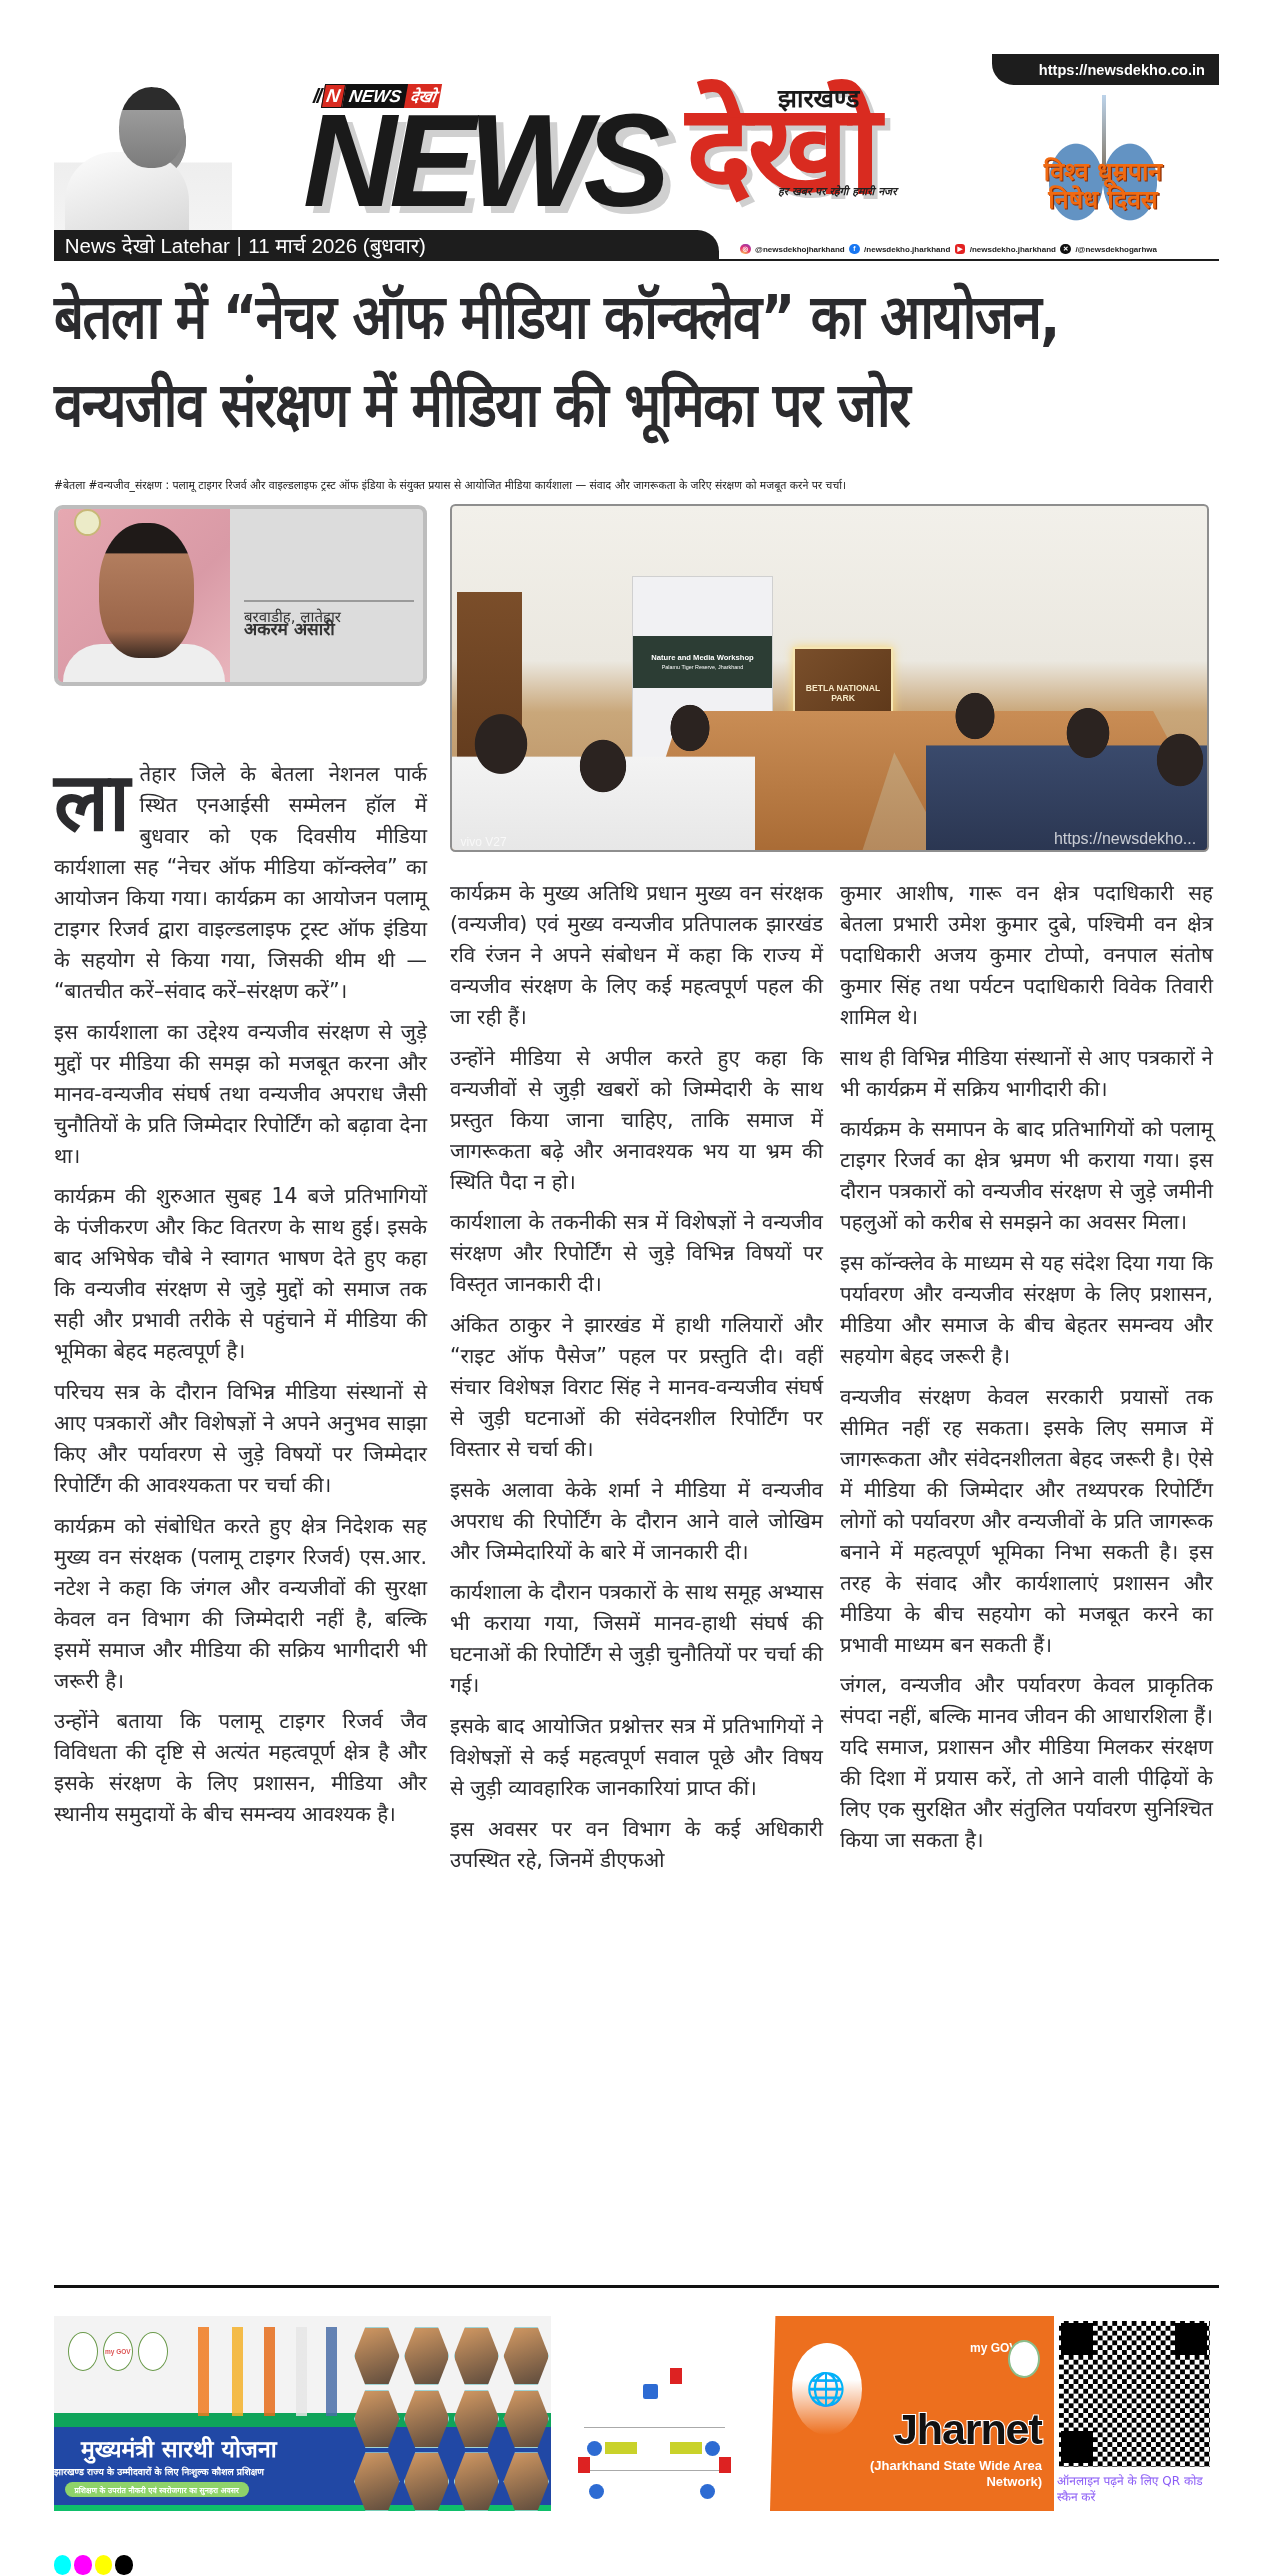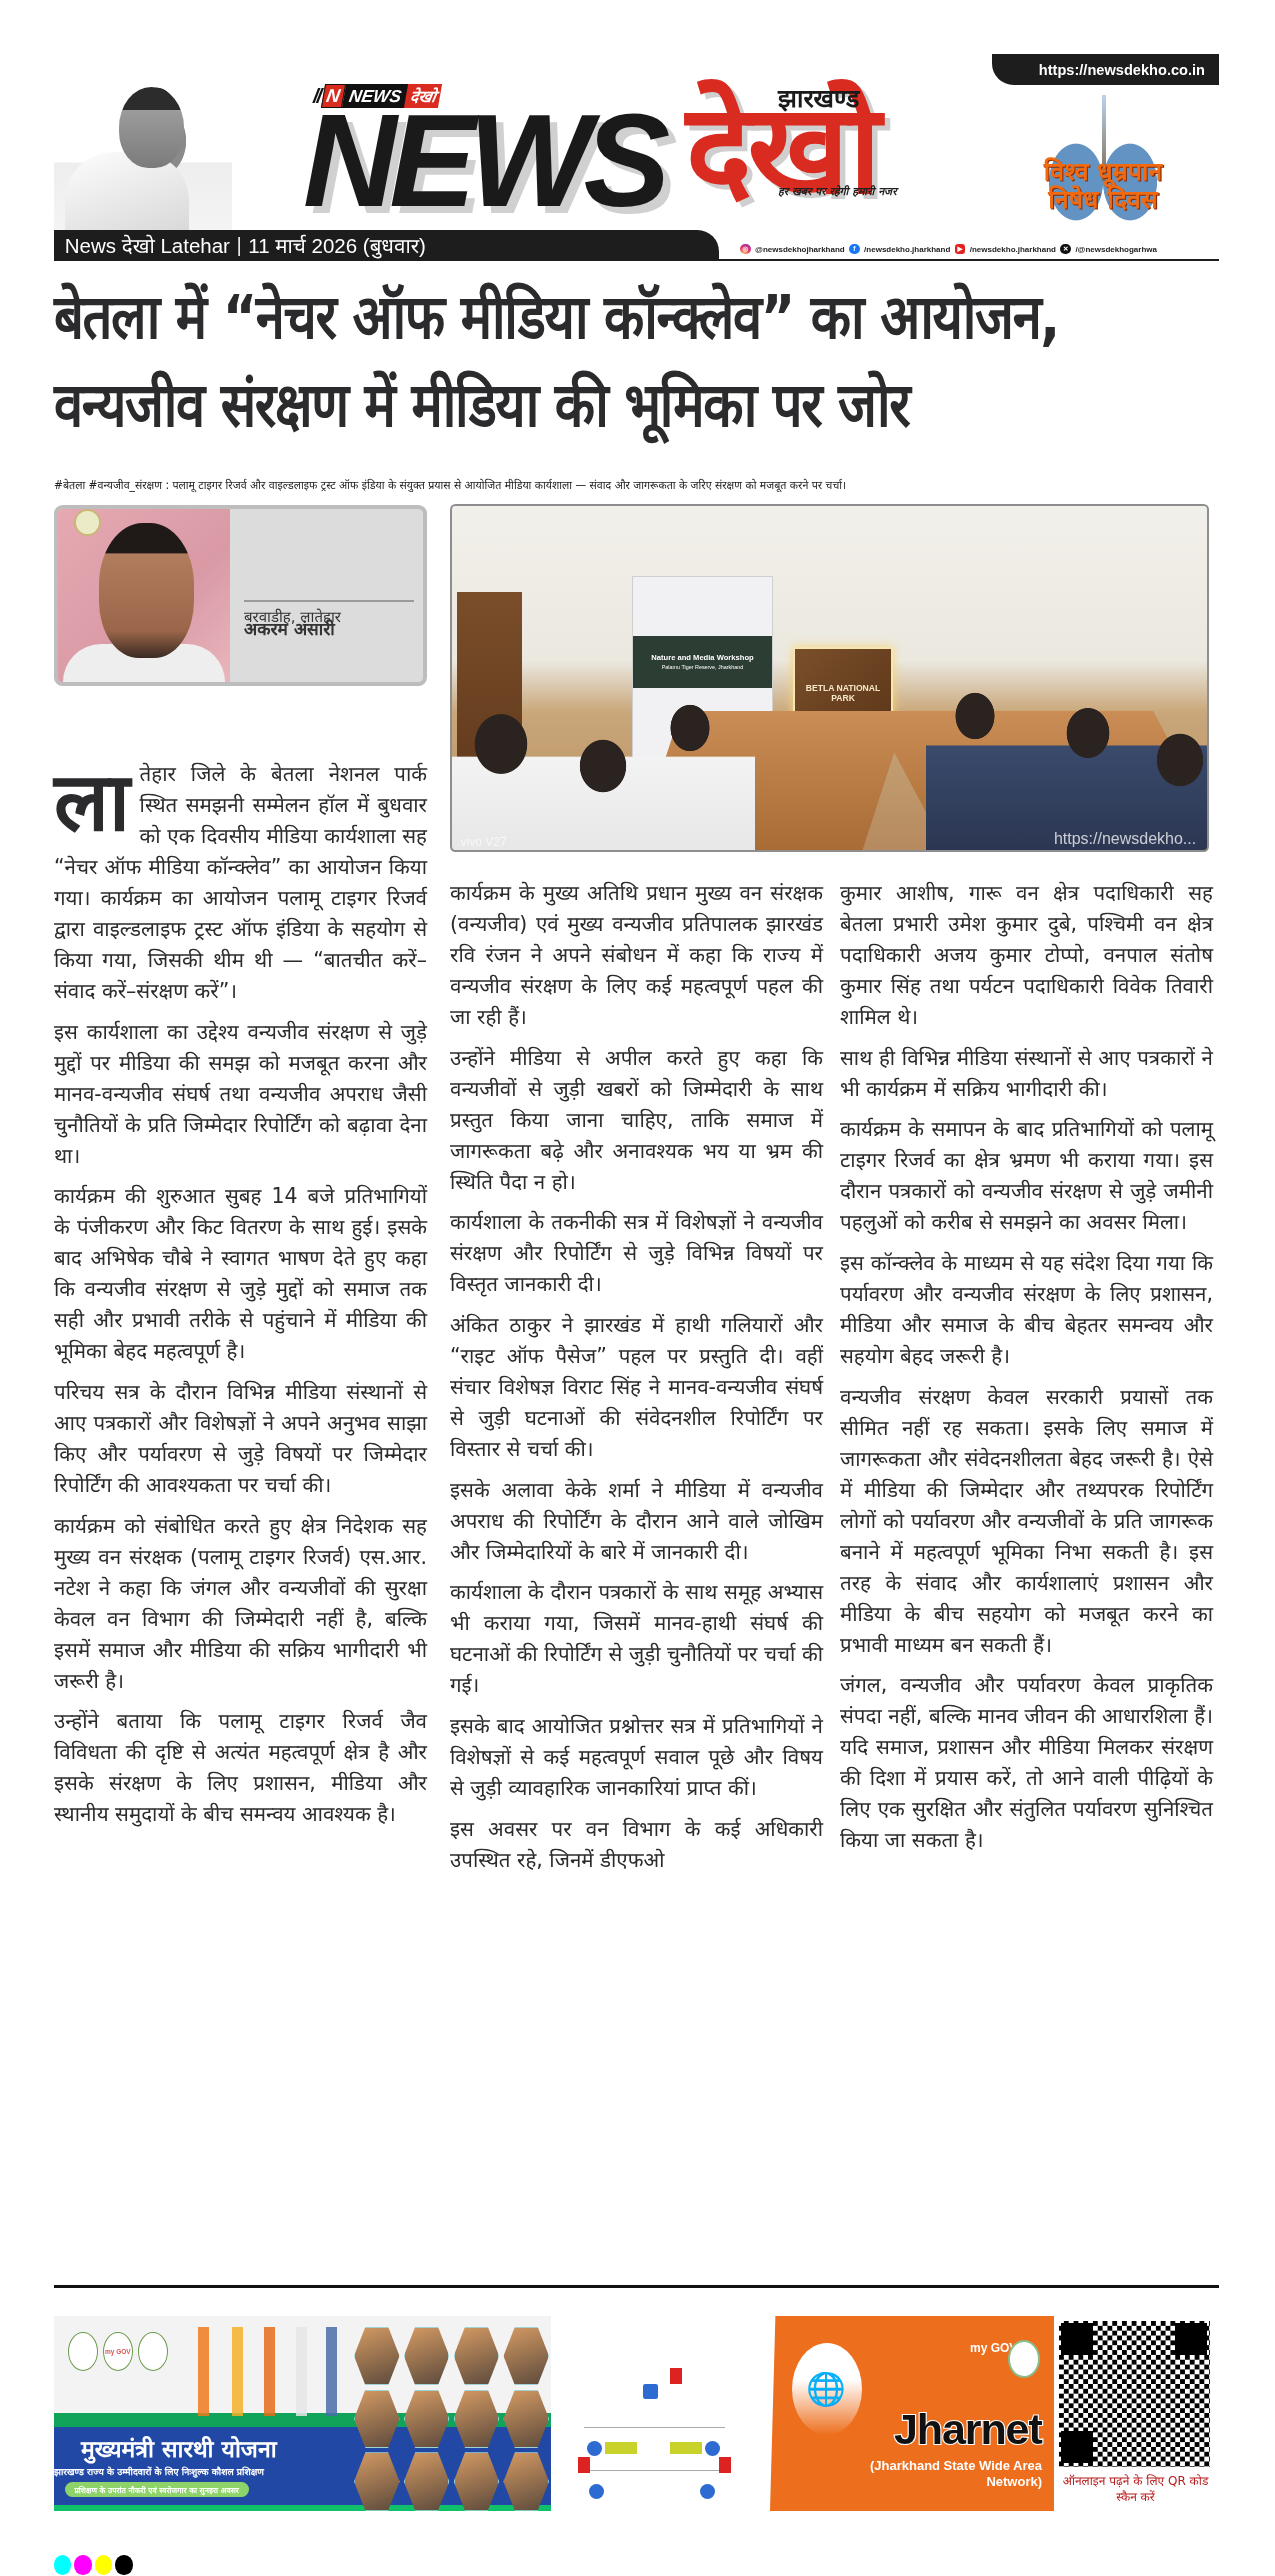--- a/index.html
+++ b/index.html
@@ -113,21 +113,21 @@
   .ad-jharnet .name { position: absolute; left: 124px; top: 89px; font: 900 43px "Liberation Sans", sans-serif; color: #111; letter-spacing: -1.1px; -webkit-text-stroke: 2.2px #fff; paint-order: stroke fill; }
   .ad-jharnet .full { position: absolute; right: 12px; top: 142px; width: 173px; text-align: right; font: 700 13px/1.2 "Liberation Sans", sans-serif; color: #fff; }
 
   .qr { position: absolute; left: 1059px; top: 2321px; width: 151px; height: 146px; background: #fff;
     background-image:
       linear-gradient(#000 0 0), linear-gradient(#000 0 0), linear-gradient(#000 0 0),
       repeating-conic-gradient(#000 0 25%, #fff 0 50%);
     background-size: 32px 32px, 32px 32px, 32px 32px, 9.7px 9.7px;
     background-position: 2.2px 2.2px, 116px 2.2px, 2.2px 110px, 0 0;
     background-repeat: no-repeat, no-repeat, no-repeat, repeat; }
-  .qr-caption { position: absolute; left: 1057px; top: 2474px; width: 157px; text-align: center; font: 400 12px/1.3 "DejaVu Sans", sans-serif; color: #b91c1c; }
+  .qr-caption { position: absolute; left: 1057px; top: 2474px; width: 157px; font: 400 12px/1.3 "DejaVu Sans", sans-serif; color: #8b5cf6; }
 
   .cmyk { position: absolute; left: 54px; top: 2555px; display: flex; gap: 3.2px; }
   .cmyk span { width: 17.3px; height: 19.5px; border-radius: 50%; }
 </style>
 </head>
 <body>
 
 <header class="masthead">
   <div class="editor-photo">
     <div class="shirt"></div>
@@ -198,21 +198,21 @@
   <div class="sign">BETLA NATIONAL PARK</div>
   <div class="table-left"></div>
   <div class="table-right"></div>
   <div class="people-l"></div>
   <div class="people-r"></div>
   <div class="camera">vivo V27</div>
   <div class="watermark">https://newsdekho...</div>
 </figure>
 
 <div class="col col-1">
-  <p><span class="dropcap">ला</span><span>तेहार जिले के बेतला नेशनल पार्क स्थित समझनी सम्मेलन हॉल में बुधवार को एक दिवसीय मीडिया कार्यशाला सह “नेचर ऑफ मीडिया कॉन्क्लेव” का आयोजन किया गया। कार्यक्रम का आयोजन पलामू टाइगर रिजर्व द्वारा वाइल्डलाइफ ट्रस्ट ऑफ इंडिया के सहयोग से किया गया, जिसकी थीम थी — “बातचीत करें–संवाद करें–संरक्षण करें”।</span></p>
+  <p><span class="dropcap">ला</span><span>तेहार जिले के बेतला नेशनल पार्क स्थित एनआईसी सम्मेलन हॉल में बुधवार को एक दिवसीय मीडिया कार्यशाला सह “नेचर ऑफ मीडिया कॉन्क्लेव” का आयोजन किया गया। कार्यक्रम का आयोजन पलामू टाइगर रिजर्व द्वारा वाइल्डलाइफ ट्रस्ट ऑफ इंडिया के सहयोग से किया गया, जिसकी थीम थी — “बातचीत करें–संवाद करें–संरक्षण करें”।</span></p>
   <p>इस कार्यशाला का उद्देश्य वन्यजीव संरक्षण से जुड़े मुद्दों पर मीडिया की समझ को मजबूत करना और मानव-वन्यजीव संघर्ष तथा वन्यजीव अपराध जैसी चुनौतियों के प्रति जिम्मेदार रिपोर्टिंग को बढ़ावा देना था।</p>
   <p>कार्यक्रम की शुरुआत सुबह 14 बजे प्रतिभागियों के पंजीकरण और किट वितरण के साथ हुई। इसके बाद अभिषेक चौबे ने स्वागत भाषण देते हुए कहा कि वन्यजीव संरक्षण से जुड़े मुद्दों को समाज तक सही और प्रभावी तरीके से पहुंचाने में मीडिया की भूमिका बेहद महत्वपूर्ण है।</p>
   <p>परिचय सत्र के दौरान विभिन्न मीडिया संस्थानों से आए पत्रकारों और विशेषज्ञों ने अपने अनुभव साझा किए और पर्यावरण से जुड़े विषयों पर जिम्मेदार रिपोर्टिंग की आवश्यकता पर चर्चा की।</p>
   <p>कार्यक्रम को संबोधित करते हुए क्षेत्र निदेशक सह मुख्य वन संरक्षक (पलामू टाइगर रिजर्व) एस.आर. नटेश ने कहा कि जंगल और वन्यजीवों की सुरक्षा केवल वन विभाग की जिम्मेदारी नहीं है, बल्कि इसमें समाज और मीडिया की सक्रिय भागीदारी भी जरूरी है।</p>
   <p>उन्होंने बताया कि पलामू टाइगर रिजर्व जैव विविधता की दृष्टि से अत्यंत महत्वपूर्ण क्षेत्र है और इसके संरक्षण के लिए प्रशासन, मीडिया और स्थानीय समुदायों के बीच समन्वय आवश्यक है।</p>
 </div>
 
 <div class="col col-2">
   <p>कार्यक्रम के मुख्य अतिथि प्रधान मुख्य वन संरक्षक (वन्यजीव) एवं मुख्य वन्यजीव प्रतिपालक झारखंड रवि रंजन ने अपने संबोधन में कहा कि राज्य में वन्यजीव संरक्षण के लिए कई महत्वपूर्ण पहल की जा रही हैं।</p>
   <p>उन्होंने मीडिया से अपील करते हुए कहा कि वन्यजीवों से जुड़ी खबरों को जिम्मेदारी के साथ प्रस्तुत किया जाना चाहिए, ताकि समाज में जागरूकता बढ़े और अनावश्यक भय या भ्रम की स्थिति पैदा न हो।</p>

